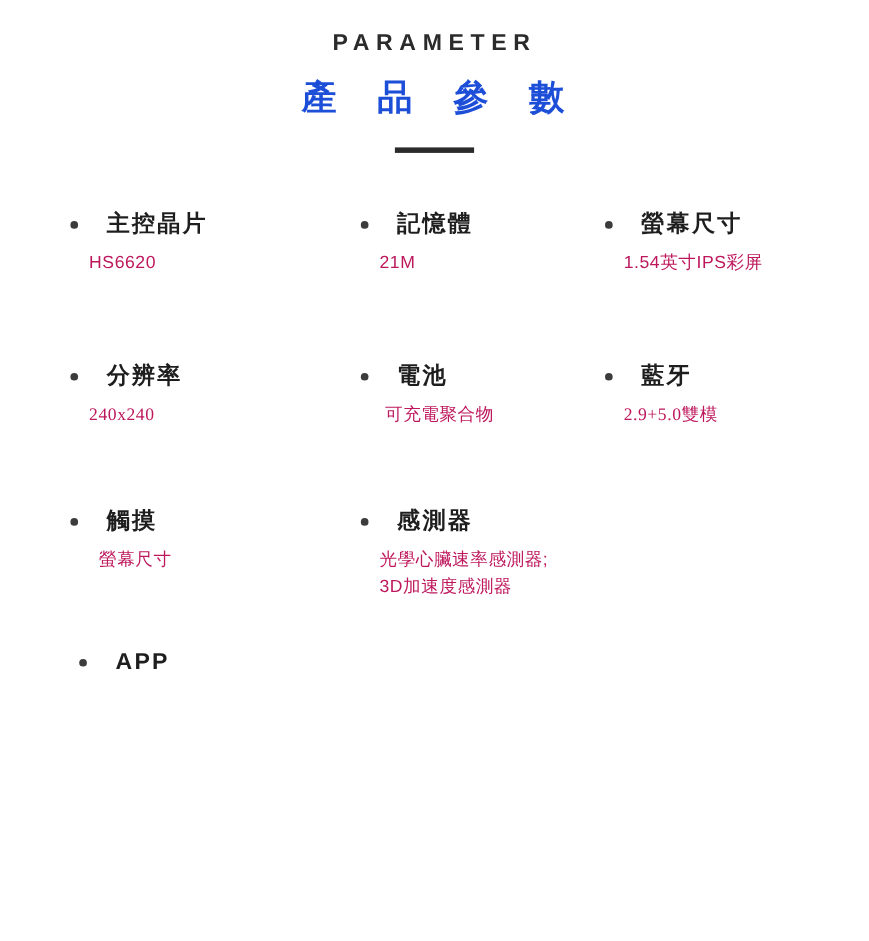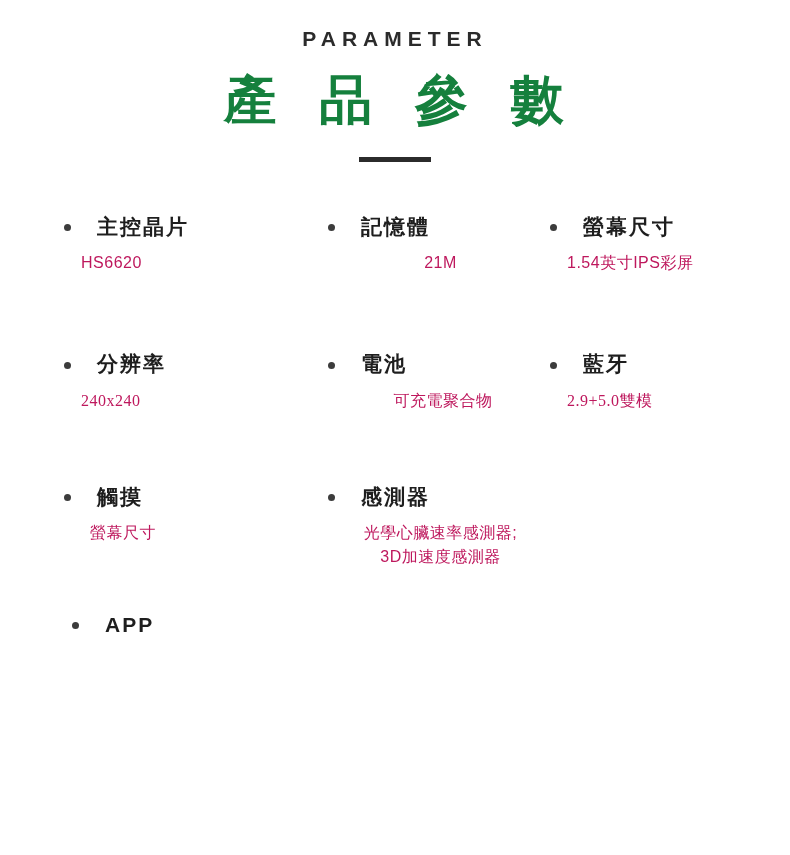--- a/index.html
+++ b/index.html
@@ -26,24 +26,24 @@
   }
   .eyebrow {
     font-size: 21px;
     letter-spacing: 6px;
     font-weight: 700;
     color: #2b2b2b;
     line-height: 1;
   }
   .main-title {
     margin-top: 22px;
-    font-size: 53px;
+    font-size: 32px;
     letter-spacing: 14px;
     font-weight: 700;
-    color: #15803d;
+    color: #1d4ed8;
     line-height: 1.1;
     padding-left: 11px;
   }
   .rule {
     width: 72px;
     height: 5px;
     background: #2b2b2b;
     margin: 28px auto 0 auto;
   }
   .specs {
@@ -53,21 +53,21 @@
   }
   .spec-row {
     display: flex;
     width: 100%;
   }
   .spec-row.row1 { margin-bottom: 0; }
   .spec-cell {
     box-sizing: border-box;
   }
   .col-a { width: 250px; }
-  .col-b { width: 222px; text-align: center; }
+  .col-b { width: 222px; }
   .col-c { width: 190px; }
   .spec-head {
     display: flex;
     align-items: center;
     font-size: 21px;
     font-weight: 700;
     color: #1e1e1e;
     letter-spacing: 2px;
     line-height: 1.2;
     gap: 16px;

